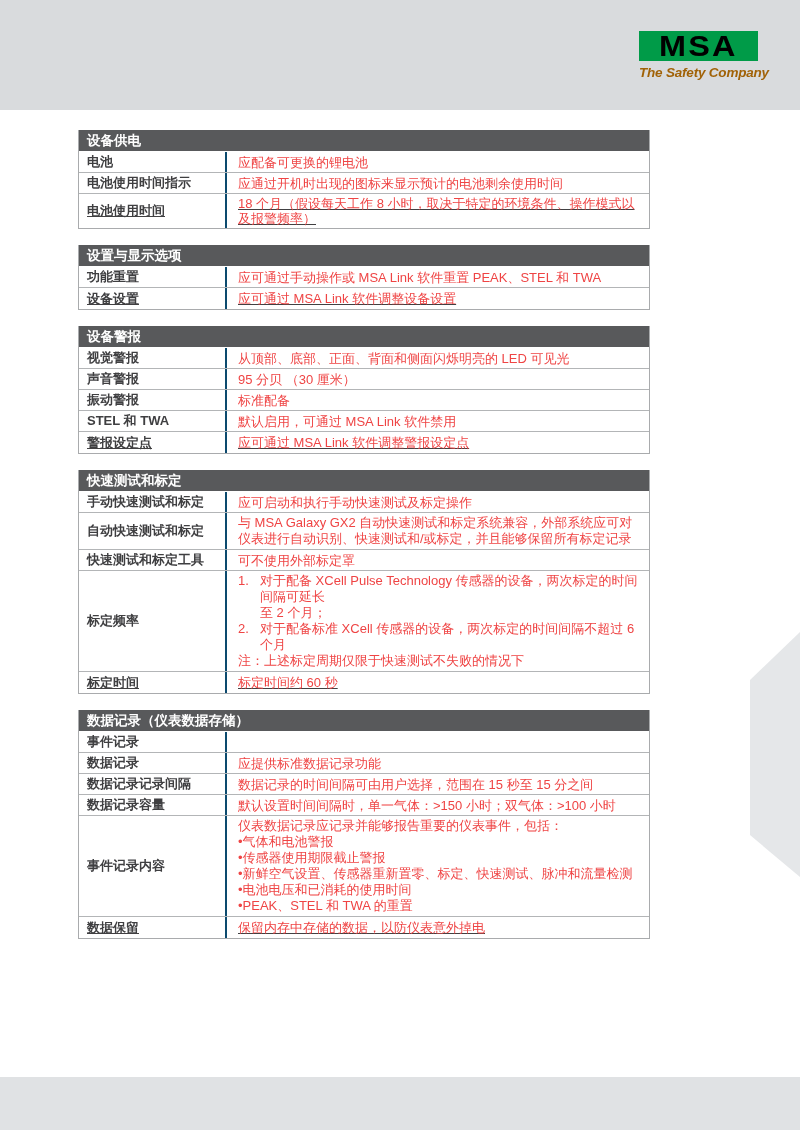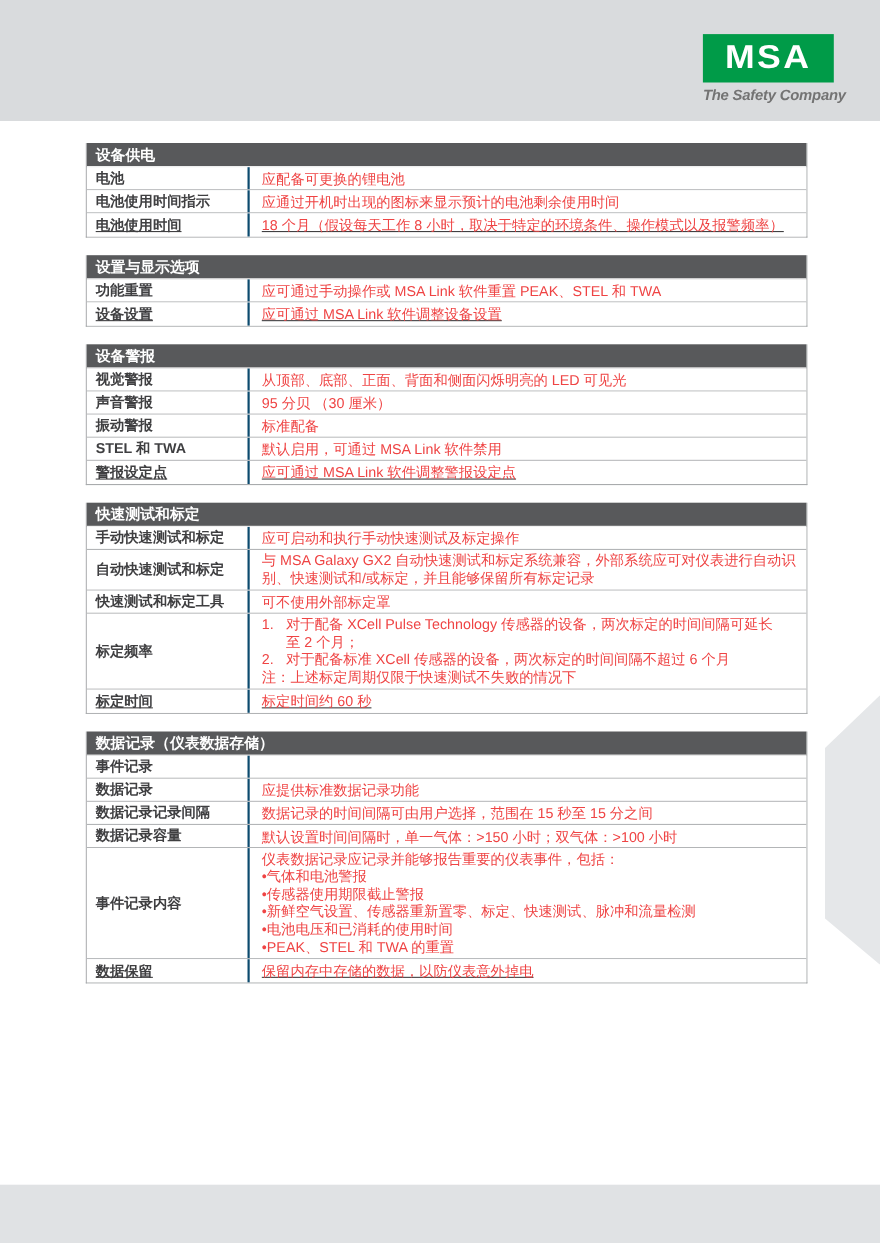--- a/index.html
+++ b/index.html
@@ -14,32 +14,32 @@
   .top-band { position:absolute; left:0; top:0; width:800px; height:110px; background:#d9dbdd; }
   .footer-band { position:absolute; left:0; top:1077px; width:800px; height:53px; background:#e0e2e4; }
   .hex-shape {
     position:absolute; left:750px; top:632px; width:50px; height:245px;
     background:#e5e7e9;
     clip-path:polygon(0 19.6%, 100% 0, 100% 100%, 0 82.9%);
   }
   
   .logo-wrap { position:absolute; left:639px; top:31px; width:119px; }
   .logo-box {
-    width:119px; height:44px; background:#009B48; color:#ffffff;
+    width:119px; height:30px; background:#009B48; color:#000000;
     display:flex; align-items:center; justify-content:center;
     font-weight:bold; font-size:30px; letter-spacing:2px;
     transform-origin:center; 
   }
   .logo-box span { transform:scaleX(1.08); display:inline-block; }
   .logo-tagline {
     margin-top:4px; text-align:center; font-size:13.5px; font-weight:bold;
-    font-style:italic; color:#737373; letter-spacing:-0.2px; white-space:nowrap;
+    font-style:italic; color:#a16207; letter-spacing:-0.2px; white-space:nowrap;
   }
   
-  .content { position:absolute; left:78px; top:130px; width:656px; }
+  .content { position:absolute; left:78px; top:130px; width:572px; }
   .spec-table { margin-bottom:16px; border:1px solid #a9abad; border-top:none; }
   .thead {
     height:22px; background:#58595b; color:#ffffff;
     font-size:13.5px; font-weight:bold;
     display:flex; align-items:center; padding-left:8px;
     border-bottom:1px solid #ffffff;
   }
   .tr { display:flex; min-height:21px; border-bottom:1px solid #b3b5b7; background:#fff; }
   .tr:last-child { border-bottom:none;text-decoration:underline; }
   .td { font-size:13px; }

